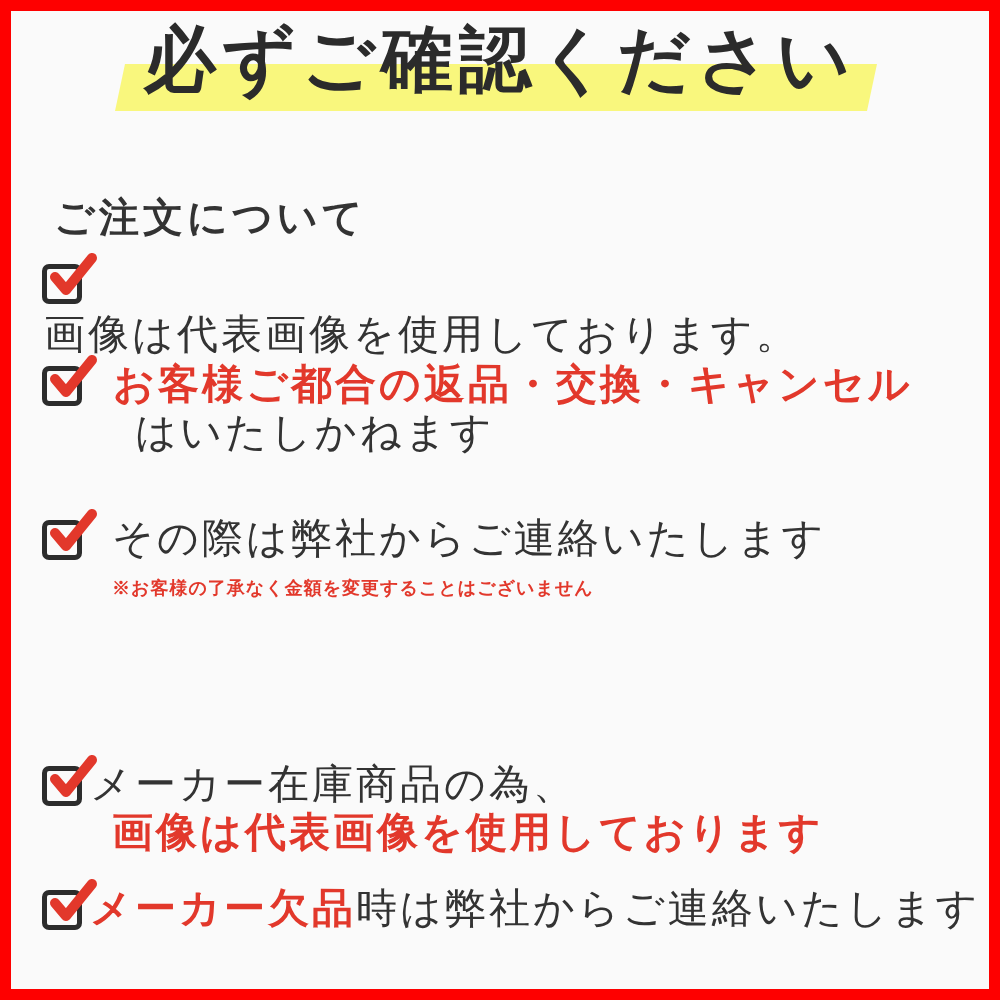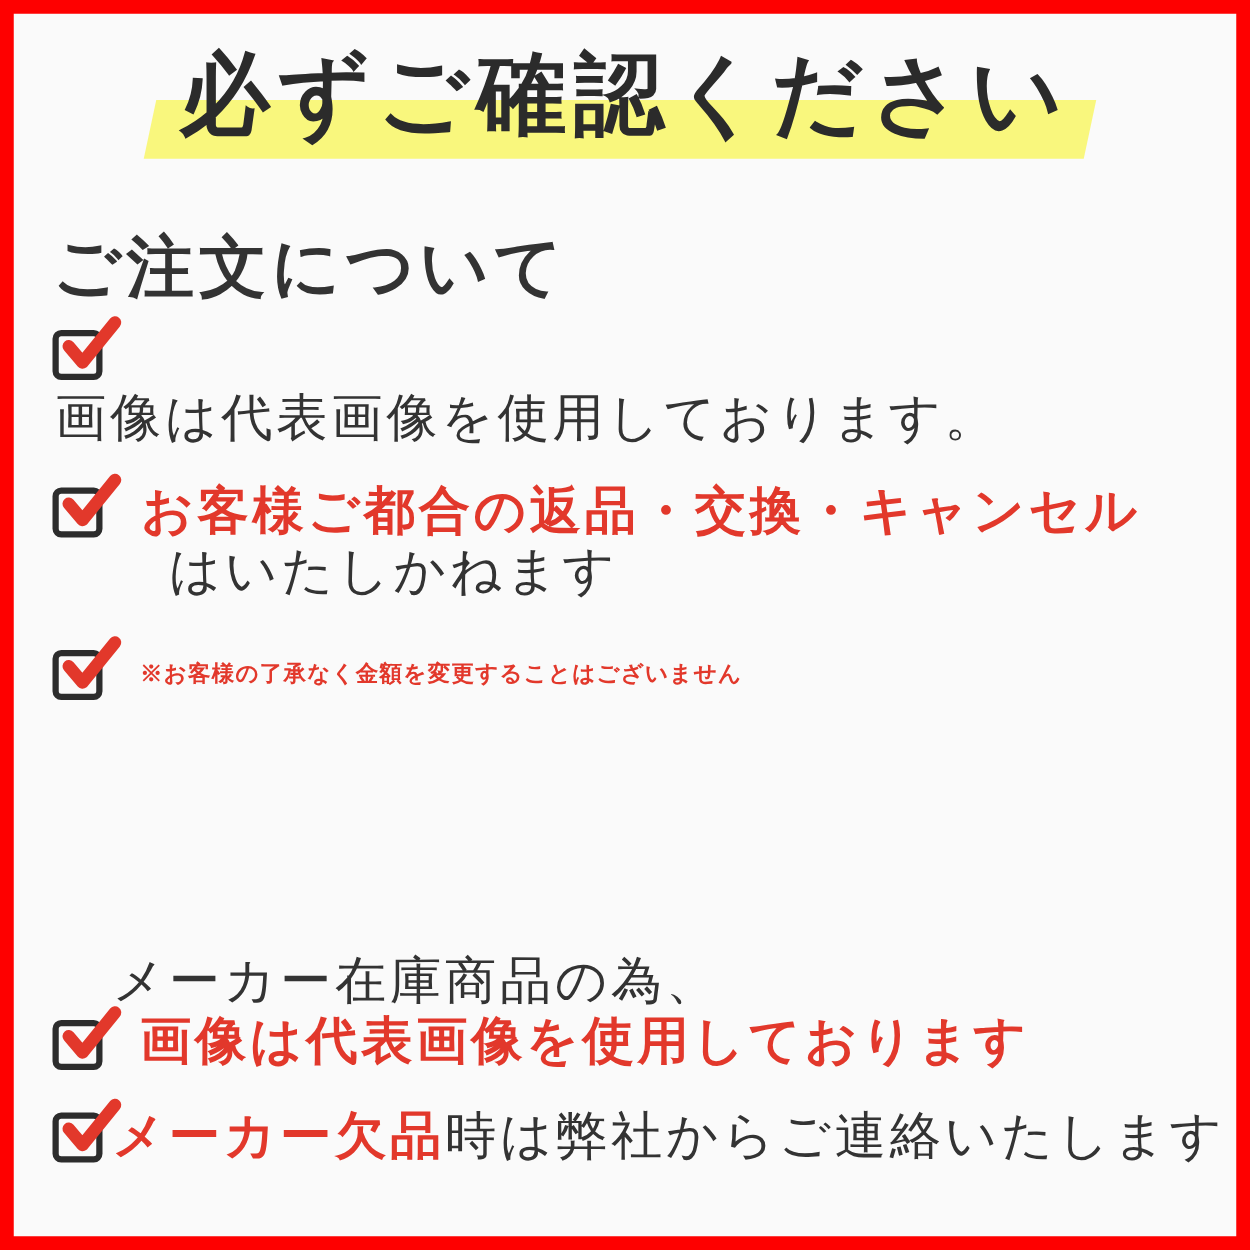--- a/index.html
+++ b/index.html
@@ -22,41 +22,41 @@
     overflow:hidden;
   }
   .frame{
     position:absolute;inset:0;
     border:11px solid var(--frame-red);
     pointer-events:none;
     z-index:5;
   }
   
   .title-band{
-    position:absolute;top:28px;left:0;width:100%;
+    position:absolute;top:12px;left:0;width:100%;
     text-align:center;
   }
   .title-band h1{
     display:inline-block;position:relative;
     margin:0;padding:0 8px;
     font-size:72px;font-weight:700;letter-spacing:6px;
     color:#2b2b2b;white-space:nowrap;
   }
   .title-band .hl{
     position:absolute;left:-16px;right:-8px;
     top:54%;height:47px;
     background:var(--highlight-yellow);
     transform:skewX(-12deg);
     z-index:0;
   }
   .title-band .t{position:relative;z-index:1;}
   
   .section-heading{
-    position:absolute;left:42px;margin:0;
-    font-size:54px;font-weight:700;letter-spacing:4px;
+    position:absolute;left:42px;margin:12px;
+    font-size:40px;font-weight:700;letter-spacing:4px;
     color:var(--text-dark);white-space:nowrap;
   }
   #heading-order{top:178px;}
   #heading-stock{top:676px;}
   
   .item{
     position:absolute;left:42px;
     display:flex;align-items:flex-start;gap:6px;
   }
   .cbx{
@@ -78,23 +78,23 @@
     color:var(--text-dark);white-space:nowrap;
   }
   .line .red{color:var(--accent-red);font-weight:700;}
   .line.cont{padding-left:22px;}
   .note{
     font-size:18px;line-height:34px;letter-spacing:1px;
     color:var(--accent-red);font-weight:700;
     padding-left:22px;margin-top:9px;white-space:nowrap;
   }
   #item-1{top:258px;flex-direction:column;}
-  #item-2{top:384px;gap:29px;}
+  #item-2{top:360px;gap:29px;}
   #item-3{top:514px;}
-  #item-4{top:760px;align-items:flex-end;}
+  #item-4{top:760px;}
   #item-5{top:884px;text-align:center;}
 </style>
 </head>
 <body>
 
 <div class="page">
 
   <div class="frame"></div>
 
   <div class="title-band">
@@ -135,20 +135,23 @@
     </div>
   </div>
 
   <div class="item" id="item-3">
     <span class="cbx">
       <svg viewBox="0 0 50 46">
         <path d="M9 22 L20 35 L46 3" fill="none" stroke="currentColor" stroke-width="10" stroke-linecap="round" stroke-linejoin="round"></path>
       </svg>
     </span>
     <div class="lines">
+      <div class="line cont">
+        <span>その際は弊社からご連絡いたします</span>
+      </div>
       <div class="note">※お客様の了承なく金額を変更することはございません</div>
     </div>
   </div>
 
 
   <div class="item" id="item-4">
     <span class="cbx">
       <svg viewBox="0 0 50 46">
         <path d="M9 22 L20 35 L46 3" fill="none" stroke="currentColor" stroke-width="10" stroke-linecap="round" stroke-linejoin="round"></path>
       </svg>

